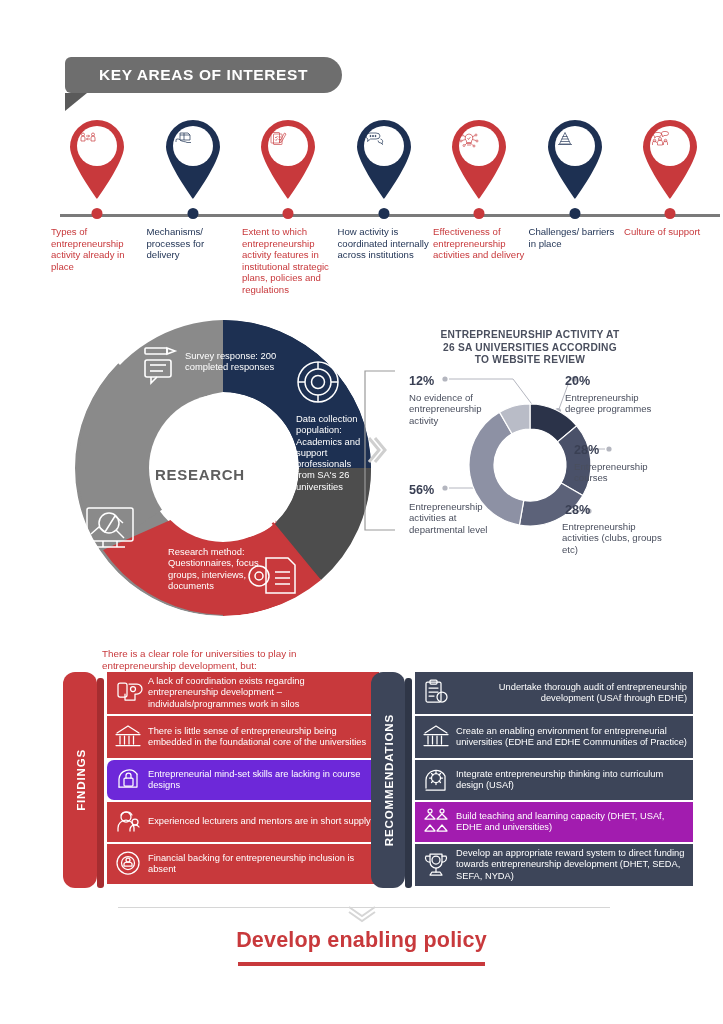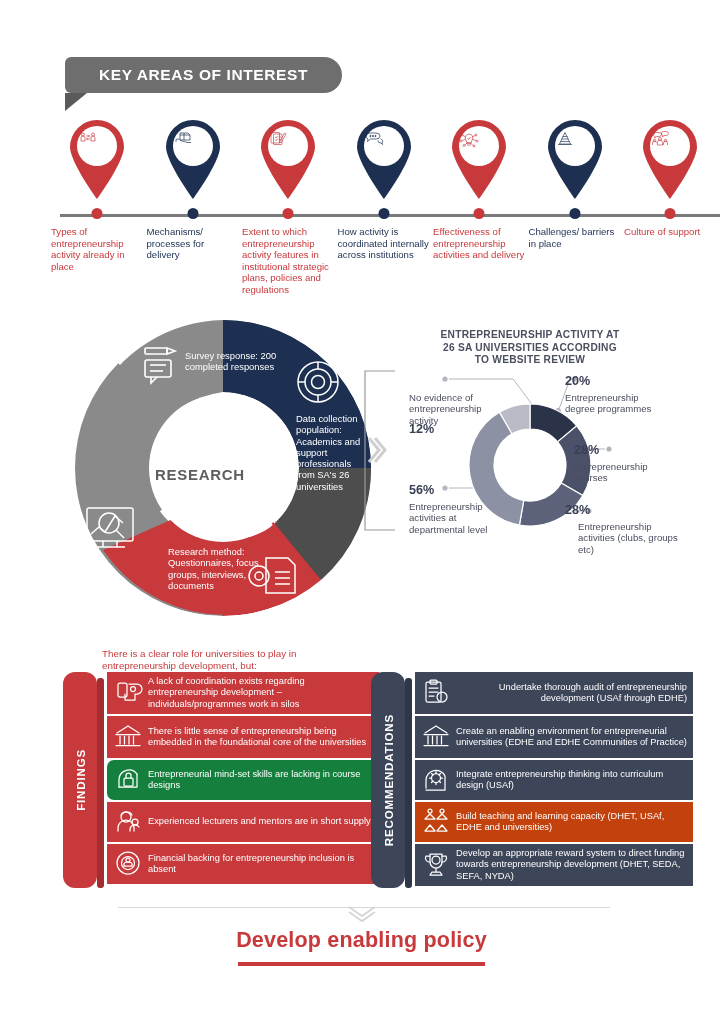--- a/index.html
+++ b/index.html
@@ -397,31 +397,31 @@
      L -6.251334396009491 35.45307910843949 A 36 36 0 0 0 31.176914536239792 17.999999999999996 Z" fill="#5c6279" stroke="#ffffff" stroke-width="1.2"></path>
           <path d="M -10.59253883768275 60.07327293374469 A 61 61 0 0 1 -30.50000000000003 -52.82754963085074
      L -18.000000000000014 -31.17691453623978 A 36 36 0 0 0 -6.251334396009491 35.45307910843949 Z" fill="#8d91a4" stroke="#ffffff" stroke-width="1.2"></path>
           <path d="M -30.50000000000003 -52.82754963085074 A 61 61 0 0 1 -1.1205518212198282e-14 -61
      L -6.613092715395707e-15 -36 A 36 36 0 0 0 -18.000000000000014 -31.17691453623978 Z" fill="#b9bcc7" stroke="#ffffff" stroke-width="1.2"></path>
         </g>
       <circle cx="65" cy="65" r="36" fill="#ffffff"></circle>
     </svg>
   </div>
 
-  <div class="dpct" style="left:409px; top:374px;margin-top:48px;">12%</div>
+  <div class="dpct" style="left:409px; top:374px;">12%</div>
   <div class="dtxt" style="left:409px; top:392px; width:100px;">No evidence of entrepreneurship activity</div>
 
   <div class="dpct" style="left:565px; top:374px;">20%</div>
   <div class="dtxt" style="left:565px; top:392px; width:92px;">Entrepreneurship degree programmes</div>
 
   <div class="dpct" style="left:574px; top:443px;">28%</div>
   <div class="dtxt" style="left:574px; top:461px; width:100px;">Entrepreneurship courses</div>
 
   <div class="dpct" style="left:565px; top:503px;">28%</div>
-  <div class="dtxt" style="left:578px; top:521px; width:100px;">Entrepreneurship activities (clubs, groups etc)</div>
+  <div class="dtxt" style="left:562px; top:521px; width:100px;">Entrepreneurship activities (clubs, groups etc)</div>
 
   <div class="dpct" style="left:409px; top:483px;">56%</div>
   <div class="dtxt" style="left:409px; top:501px; width:102px;">Entrepreneurship activities at departmental level</div>
 
   <div class="intro-text">There is a clear role for universities to play in entrepreneurship development, but:</div>
 
   <div class="panel" style="left:63px; top:672px;">
     <div class="spine" style="left:0; height:216px; background:#c8393c;">
       <span class="spine-label">FINDINGS</span>
     </div>
@@ -448,21 +448,21 @@
                 <line x1="7" y1="14" x2="7" y2="22"></line>
                 <line x1="11.5" y1="14" x2="11.5" y2="22"></line>
                 <line x1="16" y1="14" x2="16" y2="22"></line>
                 <line x1="20.5" y1="14" x2="20.5" y2="22"></line>
                 <line x1="3" y1="23.5" x2="27" y2="23.5"></line>
             </g>
             </svg>
           </span>
        <span class="row-text">There is little sense of entrepreneurship being embedded in the foundational core of the universities</span>
         </div>
-        <div class="row" style="background: #15803d; height: 40px; border-radius: 7px;">
+        <div class="row" style="background: #6d28d9; height: 40px; border-radius: 7px;">
           <span class="row-icon">
             <svg width="30" height="30" viewBox="0 0 30 30">
             <g stroke="#ffffff" stroke-width="1.25" fill="none" stroke-linecap="round" stroke-linejoin="round">
               <path d="M6,22 v-8 a10,10 0 0,1 18,-5"></path>
                 <path d="M24,9 v13 h-18"></path>
                 <rect x="11" y="13" width="9" height="8" rx="1"></rect>
                 <path d="M13,13 v-2.5 a2.5,2.5 0 0,1 5,0 V13"></path>
             </g>
             </svg>
           </span>
@@ -540,21 +540,21 @@
             <svg width="30" height="30" viewBox="0 0 30 30">
             <g stroke="#ffffff" stroke-width="1.25" fill="none" stroke-linecap="round" stroke-linejoin="round">
               <path d="M5,23 v-8 a10,10 0 0,1 19,-4 v14 h-19"></path>
                 <circle cx="15" cy="13" r="4.5"></circle>
                 <path d="M15,6.5 v2 M15,17.5 v2 M8.5,13 h2 M19.5,13 h2 M10.5,8.5 l1.5,1.5 M18,16 l1.5,1.5 M19.5,8.5 l-1.5,1.5 M12,16 l-1.5,1.5"></path>
             </g>
             </svg>
           </span>
        <span class="row-text">Integrate entrepreneurship thinking into curriculum design (USAf)</span>
         </div>
-        <div class="row" style="background: #c2410c; height: 40px;">
+        <div class="row" style="background: #a21caf; height: 40px;">
           <span class="row-icon">
             <svg width="30" height="30" viewBox="0 0 30 30">
             <g stroke="#ffffff" stroke-width="1.25" fill="none" stroke-linecap="round" stroke-linejoin="round">
               <circle cx="9" cy="4" r="2"></circle>
                 <circle cx="21" cy="4" r="2"></circle>
                 <path d="M4,12 h10 l-5,-5 Z"></path>
                 <path d="M16,12 h10 l-5,-5 Z"></path>
                 <path d="M4,24 h10 l-5,-6 Z"></path>
                 <path d="M16,24 h10 l-5,-6 Z"></path>
             </g>

